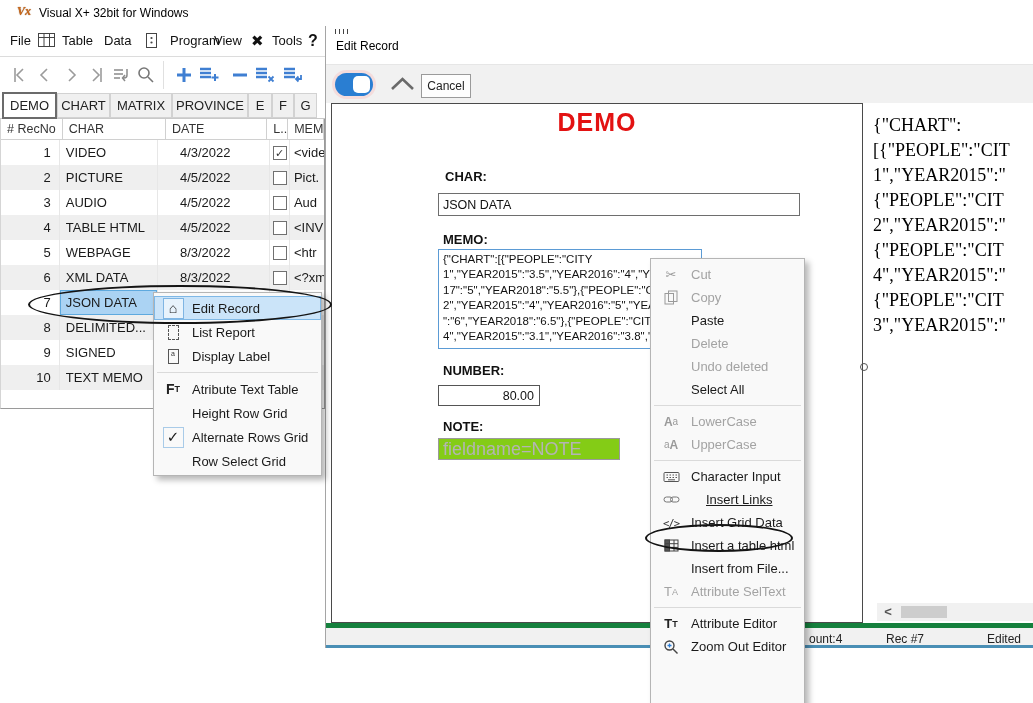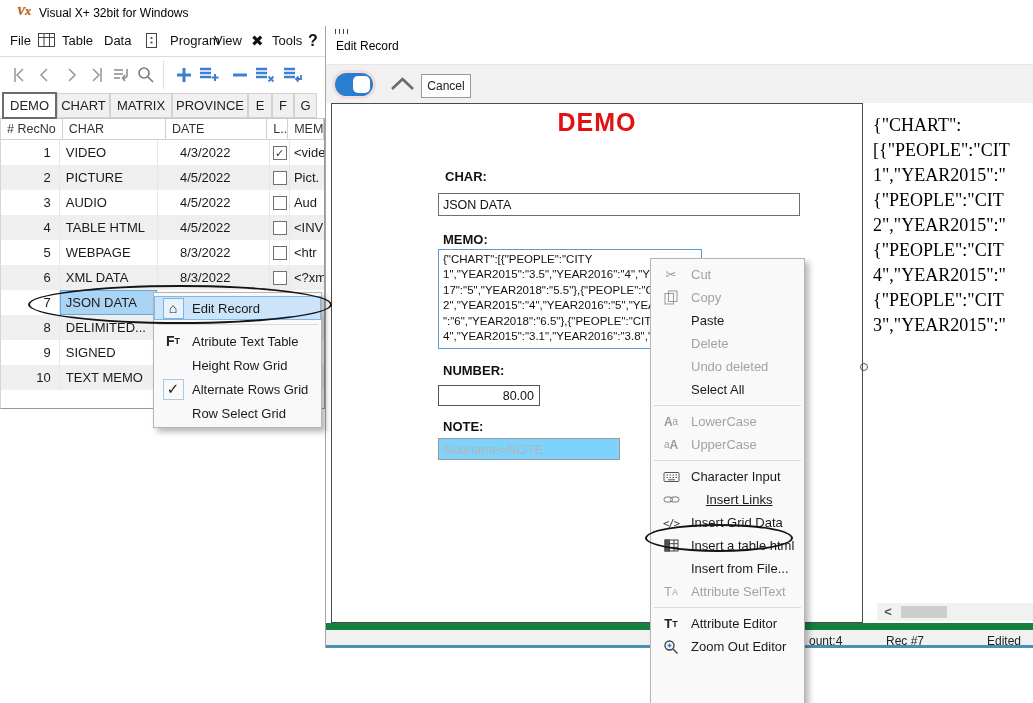--- a/index.html
+++ b/index.html
@@ -61,34 +61,34 @@
                 letter-spacing:1px; color:#e31212; }
   .f-label { position:absolute; font-size:13px; font-weight:bold; color:#111;text-align:center; }
   .char-input { position:absolute; left:106px; top:89px; width:362px; height:23px; border:1px solid #6e6e6e; background:#fff;
                 font-family:inherit; font-size:12.5px; padding-left:4px; color:#111; outline:none; }
   .memo-box { position:absolute; left:106px; top:145px; width:264px; height:100px; border:1px solid #5b9bd5; background:#fff; }
   .memo-text { width:100%; height:100%; border:none; resize:none; overflow:hidden; outline:none; background:transparent;
                font-family:inherit; font-size:11.5px; line-height:15.4px; padding:2px 4px; color:#111; white-space:pre; }
   .memo-up { position:absolute; right:2px; top:3px; }
   .number-input { position:absolute; left:106px; top:281px; width:102px; height:21px; border:1px solid #555; background:#fff;
                   font-family:inherit; font-size:12.5px; text-align:right; padding-right:5px; color:#111; outline:none; }
-  .note-input { position:absolute; left:106px; top:334px; width:182px; height:22px; border:1px solid #9a9a9a; background:#7dd3fc;
-                font-family:inherit; font-size:13px; padding-left:4px; color:#111; outline:none; }
+  .note-input { position:absolute; left:106px; top:334px; width:182px; height:22px; border:1px solid #9a9a9a; background:#84cc16;
+                font-family:inherit; font-size:18px; padding-left:4px; color:#111; outline:none; }
   .note-input::placeholder { color:#b4b4b4; opacity:1; }
 
   .json-panel { position:absolute; left:543px; top:77px; width:164px; height:500px; overflow:hidden; background:#fff; }
   .json-text { font-family:"Liberation Serif","DejaVu Serif",serif; font-size:18px; line-height:25px;
                padding:10px 0 0 4px; white-space:pre; color:#000; }
 
   .h-scroll { position:absolute; left:551px; top:577px; width:157px; height:18px; background:#f1f1f1; }
   .hs-left { position:absolute; left:4px; top:1px; width:14px; height:16px; font-size:13px; font-weight:bold; color:#555;
              text-align:center; line-height:16px; }
   .hs-thumb { position:absolute; left:24px; top:3px; width:46px; height:12px; background:#cdcdcd; }
 
-  .statusbar { position:absolute; left:0; top:597px; width:708px; height:22px; background:#f1f1f1; border-top:7px solid #15803d; }
+  .statusbar { position:absolute; left:0; top:597px; width:708px; height:22px; background:#f1f1f1; border-top:5px solid #15803d; }
   .sb-text { position:absolute; top:4px; font-size:12px; color:#222; }
   .blue-line { position:absolute; left:0; top:619px; width:708px; height:3px; background:#4a8fb5; }
 
   
   .menu { position:absolute; background:#f9f9f9; border:1px solid #b5b5b5; box-shadow:4px 4px 6px rgba(0,0,0,.28); }
   .gmenu { left:153px; top:292px; width:169px; padding:3px 0 2px 0; z-index:30; }
   .gmenu .item { position:relative; height:24px; display:flex; align-items:center; font-size:13px; color:#1a1a1a; }
   .gmenu .g-ico { width:38px; display:flex; justify-content:center; align-items:center; flex:none; }
   .gmenu .item.hl { background:#cbe4f9; box-shadow:inset 0 0 0 1px #7fb8e6; }
   .icon-box { width:21px; height:21px; border:1px solid #7fb5e3; background:#e8f3fc; display:flex; align-items:center; justify-content:center; }
@@ -395,20 +395,32 @@
 
   <div class="menu gmenu">
     <div class="item hl">
       <span class="g-ico">
           <span class="icon-box">
             <span style="font-size:14px">⌂</span>
           </span>
         </span>
       <span>Edit Record</span>
     </div>
+    <div class="item">
+      <span class="g-ico">
+          <span class="dash-rect"></span>
+        </span>
+      <span>List Report</span>
+    </div>
+    <div class="item">
+      <span class="g-ico">
+          <span class="label-rect"><span>a</span></span>
+        </span>
+      <span>Display Label</span>
+    </div>
     <div class="sep"></div>
     <div class="item">
       <span class="g-ico">
           <span class="ft-big">F</span>
           <span class="ft-small">T</span>
         </span>
       <span>Atribute Text Table</span>
     </div>
     <div class="item">
       <span class="g-ico"></span>

